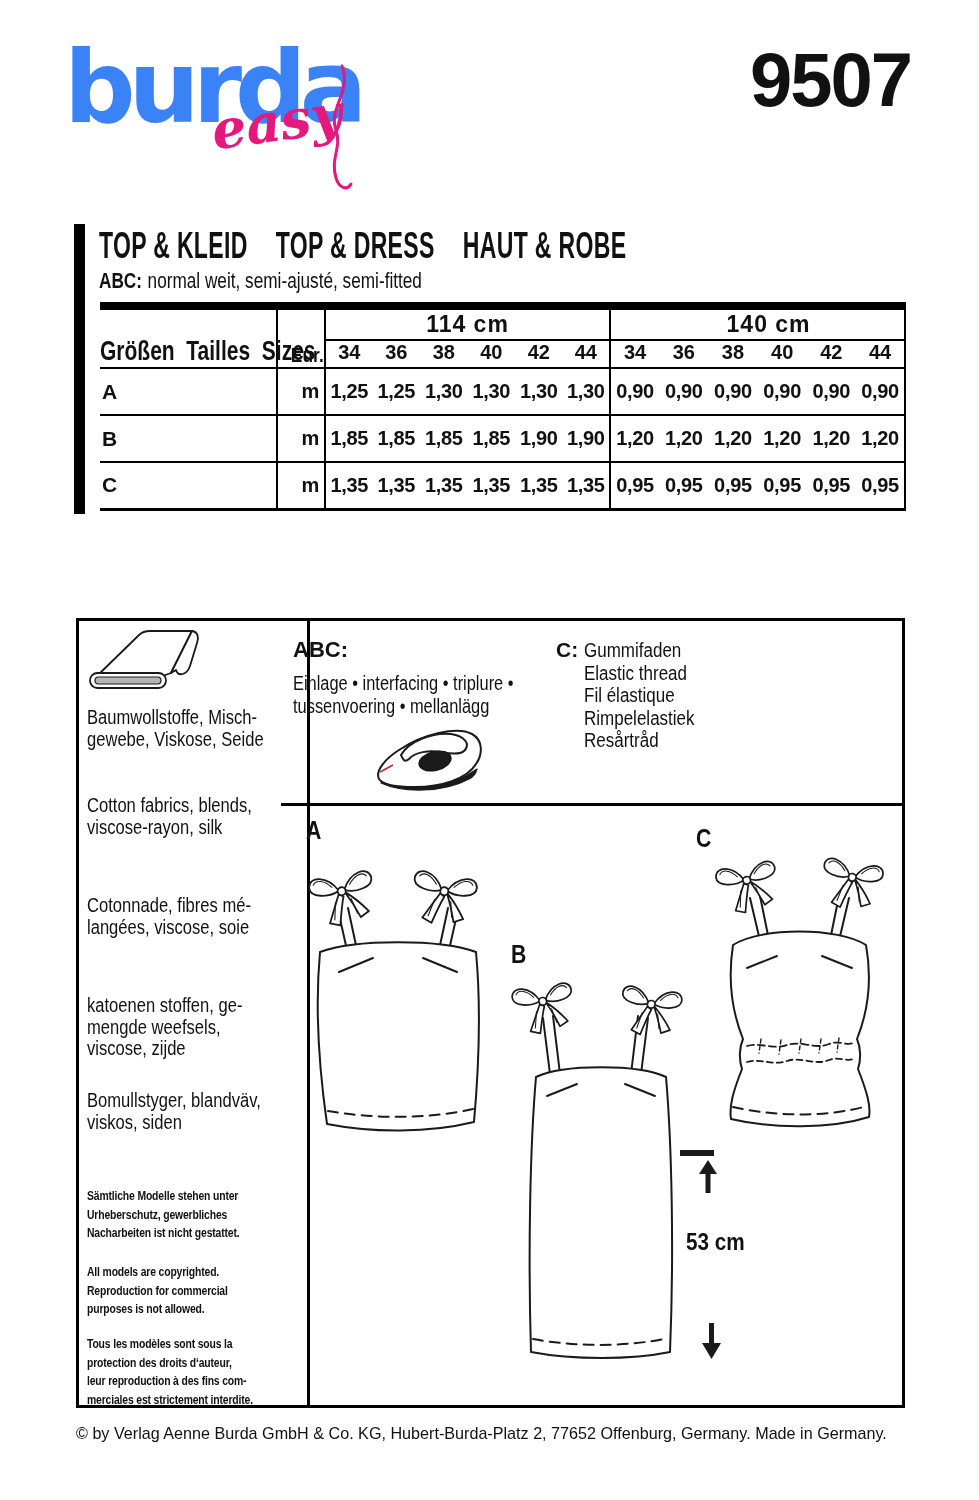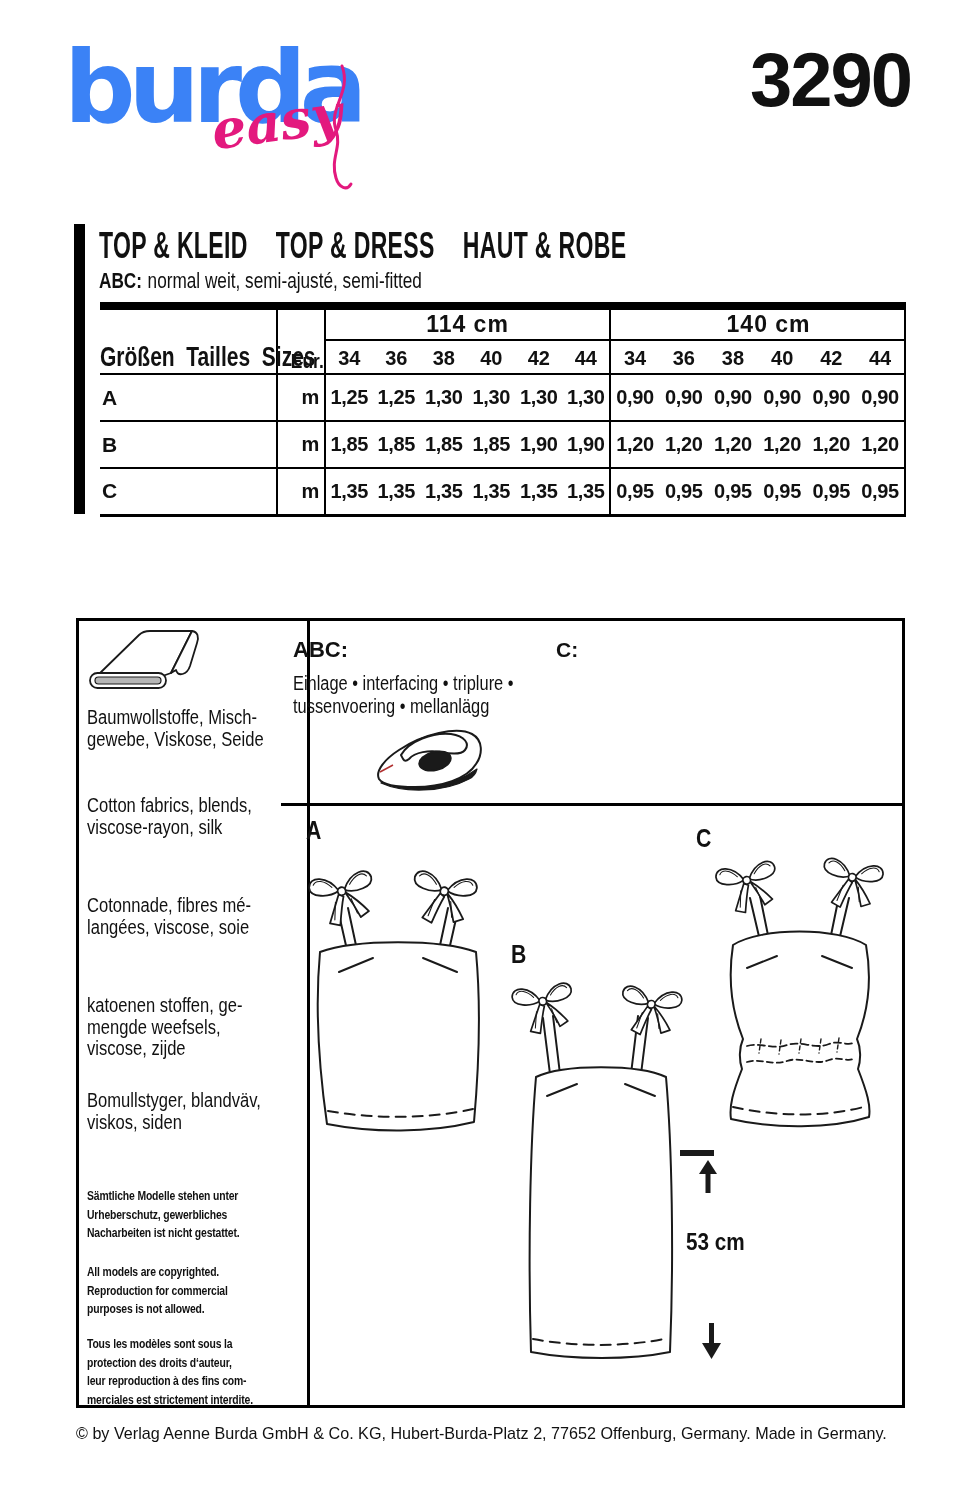--- a/index.html
+++ b/index.html
@@ -31,21 +31,21 @@
             border-collapse:collapse;border-top:8px solid #000;font-weight:bold;}
   .fab td{padding:0;}
   .r-width{height:34px;}
   .c-width{text-align:center;vertical-align:middle;font-size:23px;letter-spacing:1px;
            border-bottom:2.5px solid #000;border-left:2.5px solid #000;}
   .c-width.last{border-right:2.5px solid #000;padding-left:22px;}
   .c-corner{text-align:left;vertical-align:bottom;font-size:28px;padding:0 0 5px 2px;
             border-right:2.5px solid #000;border-bottom:2.5px solid #000;}
   .c-eur{text-align:right;vertical-align:bottom;font-size:20.5px;padding:0 5px 5px 0;
          border-right:2.5px solid #000;border-bottom:2.5px solid #000;}
-  .r-sizes{height:34px;}
+  .r-sizes{height:28px;}
   .r-sizes td{text-align:center;vertical-align:bottom;padding-bottom:3px;font-size:20px;
               border-bottom:2.5px solid #000;}
   .r-data{height:47px;}
   .r-data td{text-align:center;vertical-align:middle;font-size:20px;letter-spacing:-0.3px;
              border-bottom:2.5px solid #000;}
   .r-last td{border-bottom:3px solid #000;}
   .c-view{text-align:left !important;padding-left:2px !important;font-size:21px !important;
           border-right:2.5px solid #000;}
   .c-unit{text-align:right !important;padding-right:5px !important;border-right:2.5px solid #000;}
   .g2s{border-left:2.5px solid #000;}
@@ -88,21 +88,21 @@
 </head>
 <body>
 
 <div class="page">
 
   <div class="logo-burda" style="color:#3b82f6">burda</div>
   <div class="logo-easy" style="color:#e3197e">easy</div>
   <svg class="abs" style="left:324px;top:64px" width="30" height="132" viewBox="0 0 30 132">
     <path d="M18,2 C28,28 4,44 12,66 C18,84 6,94 12,114 C15,124 23,127 27,120" fill="none" stroke="#e3197e" stroke-width="3" stroke-linecap="round"></path>
   </svg>
-  <div class="pattern-number">3290</div>
+  <div class="pattern-number">9507</div>
 
   <div class="title-bar"></div>
   <div class="title-row">
     <span class="title-seg">TOP &amp; KLEID</span><span class="title-seg">TOP &amp; DRESS</span><span class="title-seg">HAUT &amp; ROBE</span>
   </div>
   <div class="fit-row">
     <b>ABC:</b><span>normal weit, semi-ajusté, semi-fitted</span>
   </div>
 
   <table class="fab">
@@ -239,20 +239,27 @@
           <g stroke="#1a1a1a" stroke-width="2" fill="#fff" stroke-linejoin="round">
             <path d="M8,64 C30,74 70,74 96,60 C100,58 103,54 104,50 C80,68 40,72 12,60 Z" fill="#1a1a1a" stroke-width="1.2"></path>
             <path d="M6,60 C2,52 12,40 26,31 C50,15 84,7 99,15 C110,21 110,35 103,45 C94,60 68,68 42,68 C24,68 10,66 6,60 Z"></path>
             <path d="M28,36 C36,22 60,13 78,15 C92,17 97,25 92,31 C88,36 78,35 68,33 C56,31 42,33 36,40 C31,44 30,40 28,36 Z"></path>
             <ellipse cx="62" cy="42" rx="16" ry="9" fill="#1a1a1a" transform="rotate(-14 62 42)"></ellipse>
             <path d="M7,53 L20,46" stroke="#b03030" stroke-width="1.5" fill="none"></path>
           </g>
         </svg>
       </div>
       <div class="elastic-label">C:</div>
+      <div class="elastic-list">
+        <div class="elastic-item">Gummifaden</div>
+        <div class="elastic-item">Elastic thread</div>
+        <div class="elastic-item">Fil élastique</div>
+        <div class="elastic-item">Rimpelelastiek</div>
+        <div class="elastic-item">Resårtråd</div>
+      </div>
     </div>
 
     <div class="drawings">
       <svg width="621" height="602" viewBox="0 0 621 602">
         <defs>
           <g id="bow" stroke="#1a1a1a" stroke-width="2" fill="#fff" stroke-linejoin="round">
             <path d="M-3,-3 C-13,-22 -33,-25 -35,-12 C-36,-1 -15,3 -3,-3 Z"></path>
             <path d="M3,-3 C13,-22 33,-25 35,-12 C36,-1 15,3 3,-3 Z"></path>
             <path d="M-4,1 C-9,11 -14,21 -19,31 L-8,35 C-5,23 -2,12 1,4 Z"></path>
             <path d="M4,1 C9,11 13,21 16,30 L26,25 C19,15 11,6 4,0 Z"></path>

